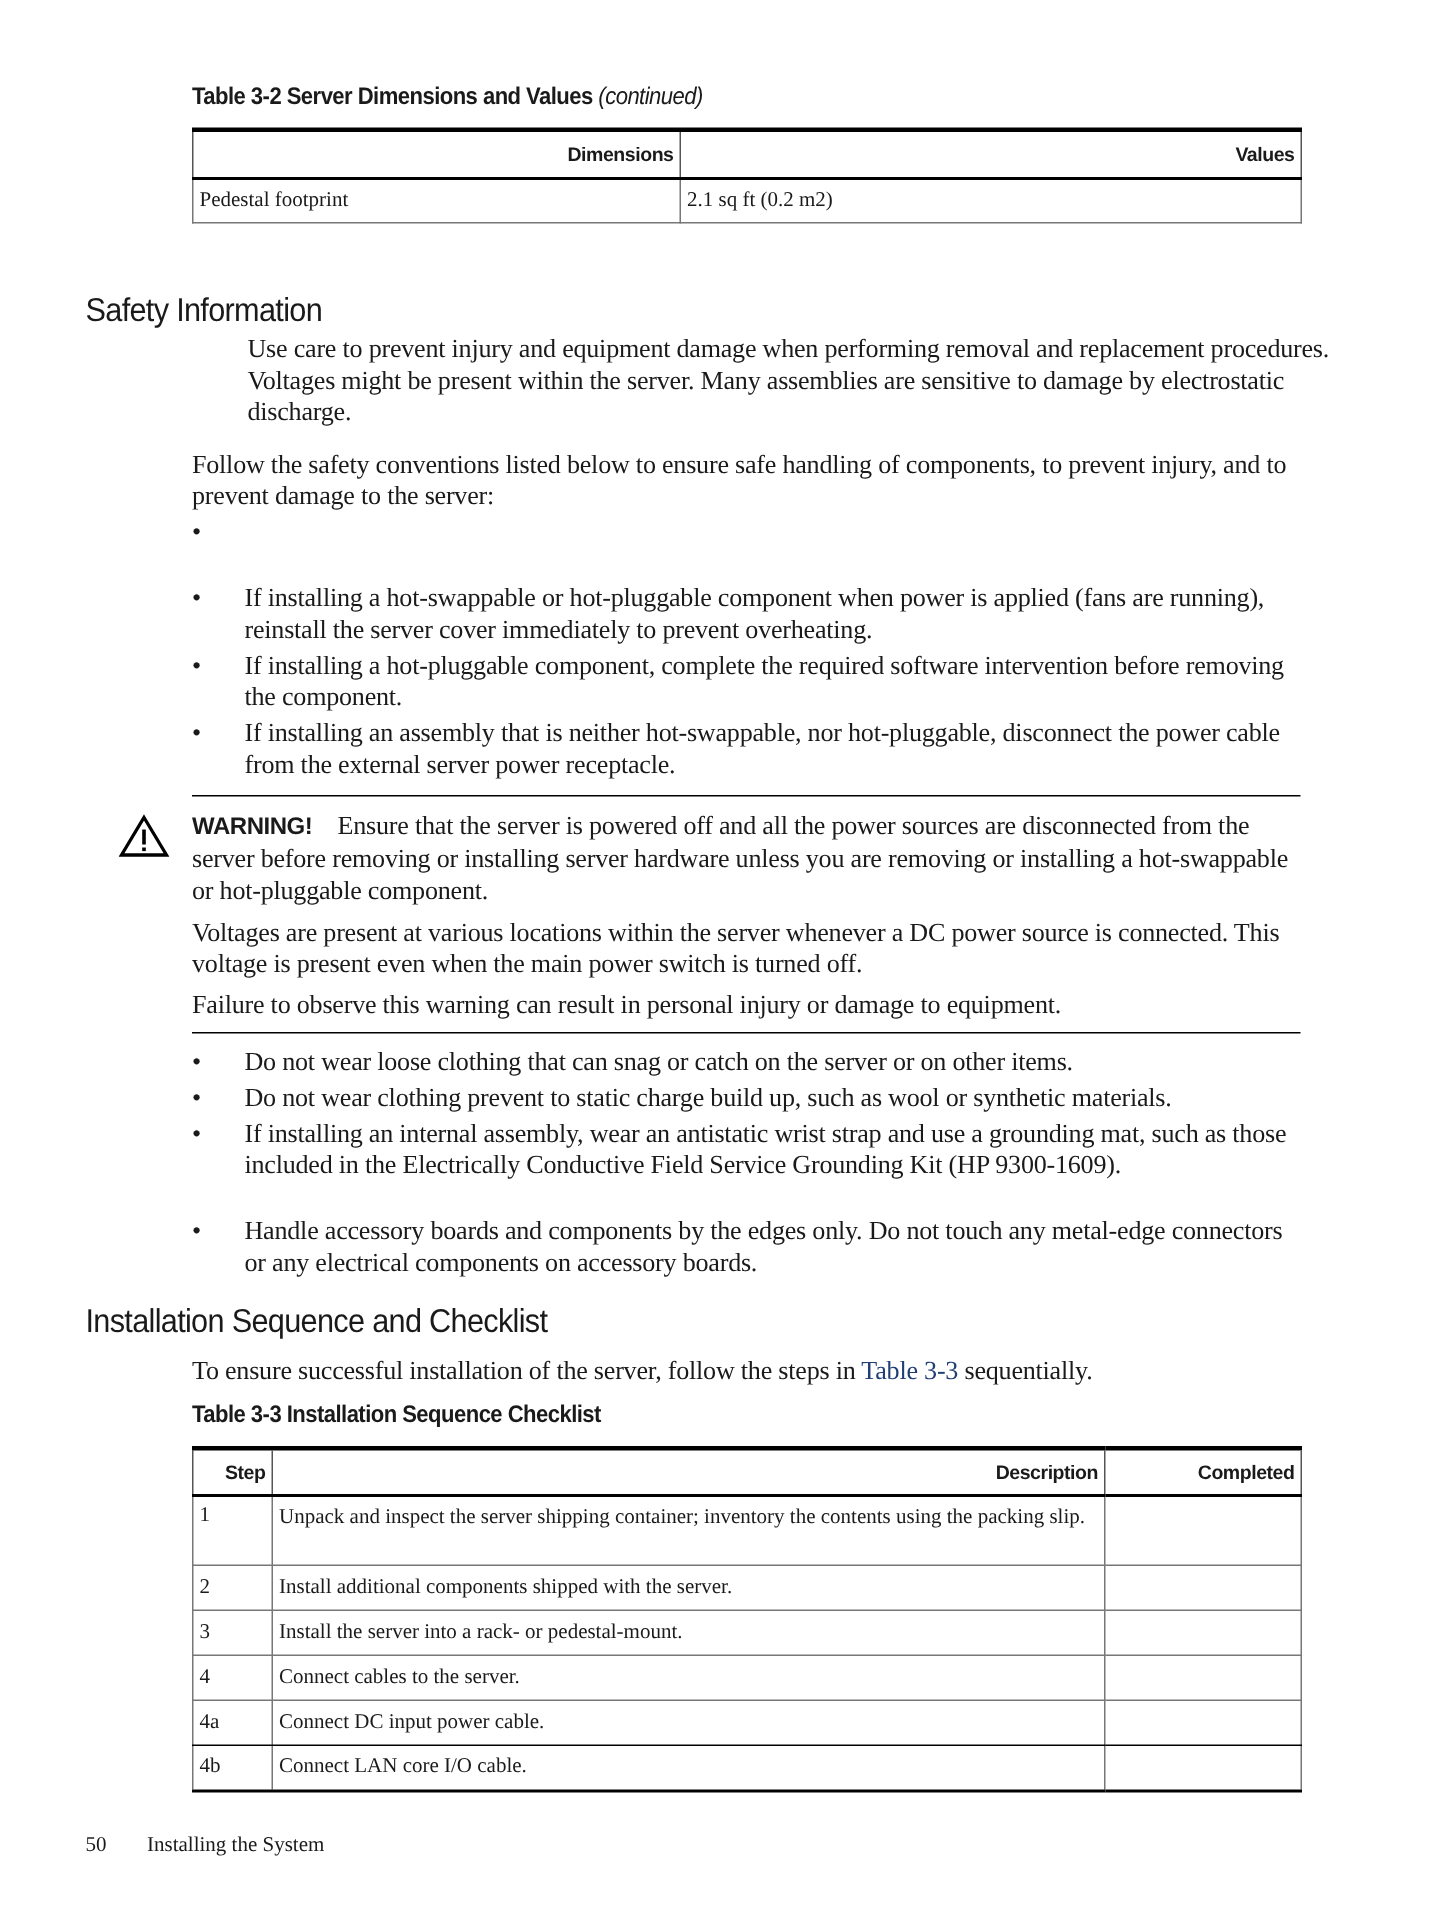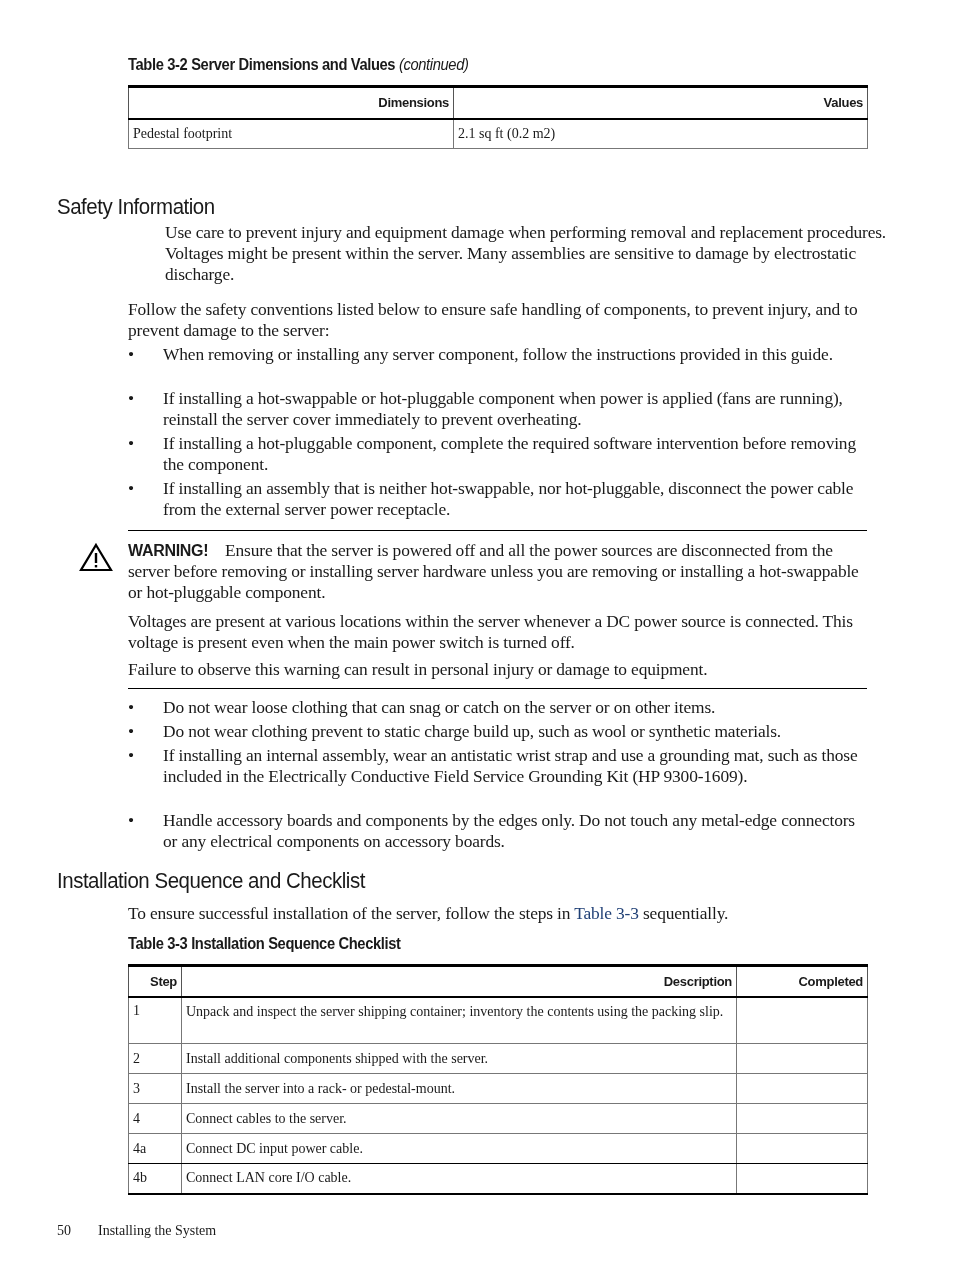--- a/index.html
+++ b/index.html
@@ -49,21 +49,20 @@
 </tbody>
   </table>
 
 <div class="abs h2" style="left:57px; top:194px;">Safety Information</div>
 
 <div class="abs para" style="left:128px; top:222px;margin-left:37px;">Use care to prevent injury and equipment damage when performing removal and replacement procedures. Voltages might be present within the server. Many assemblies are sensitive to damage by electrostatic discharge.</div>
 <div class="abs para" style="left:128px; top:299px;">Follow the safety conventions listed below to ensure safe handling of components, to prevent injury, and to prevent damage to the server:</div>
 
 <div class="bullet" style="left:128px; top:344px; width:740px; height:42px;">
   <span class="dot">•</span>
-  <span class="txt">When removing or installing any server component, follow the instructions provided in this guide.</span>
 </div>
 <div class="bullet" style="left:128px; top:388px; width:740px; height:42px;">
   <span class="dot">•</span>
   <span class="txt">If installing a hot-swappable or hot-pluggable component when power is applied (fans are running), reinstall the server cover immediately to prevent overheating.</span>
 </div>
 <div class="bullet" style="left:128px; top:433px; width:740px; height:42px;">
   <span class="dot">•</span>
   <span class="txt">If installing a hot-pluggable component, complete the required software intervention before removing the component.</span>
 </div>
 <div class="bullet" style="left:128px; top:478px; width:740px; height:42px;">

